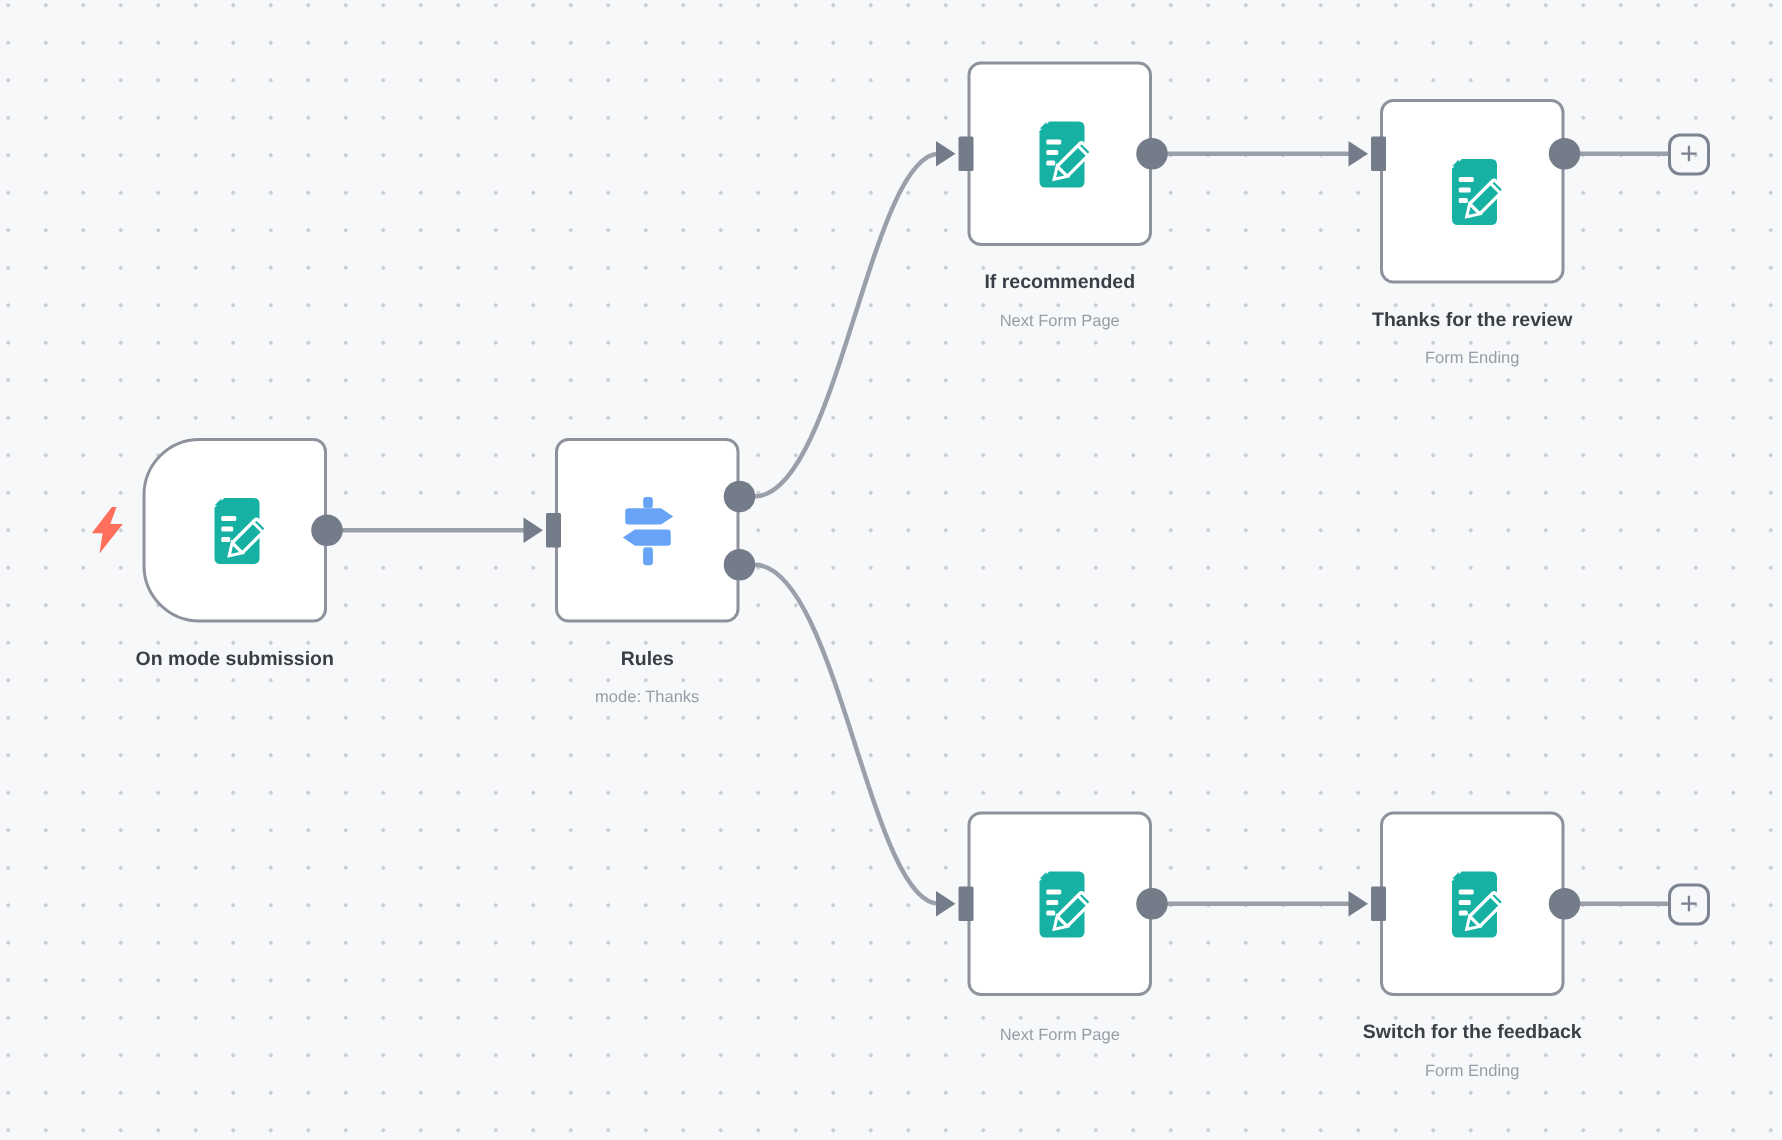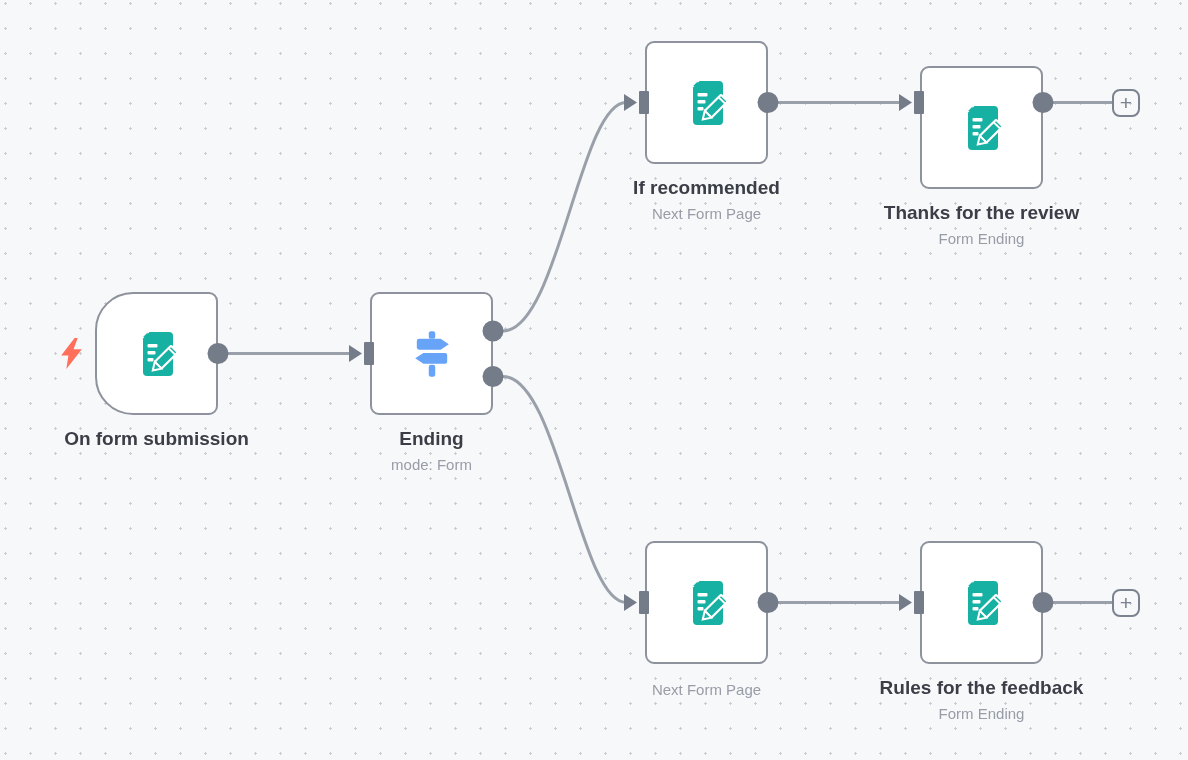--- a/index.html
+++ b/index.html
@@ -22,22 +22,22 @@
   .node-box{
     box-sizing:border-box;width:123px;height:123px;background:#ffffff;
     border:2px solid #8d929d;border-radius:9px;
     display:flex;align-items:center;justify-content:center;
   }
   .node-box.trigger{border-radius:38px 9px 9px 38px;}
   .node-labels{
     position:absolute;top:135px;left:50%;transform:translateX(-50%);
     text-align:center;white-space:nowrap;z-index:3;
   }
-  .node-title{font-size:19px;font-weight:700;color:#3b3e47;line-height:24px;}
-  .node-subtitle{font-size:15px;font-weight:400;color:#989ca6;line-height:22px;margin-top:3px;}
+  .node-title{font-size:13px;font-weight:700;color:#3b3e47;line-height:24px;}
+  .node-subtitle{font-size:11px;font-weight:400;color:#989ca6;line-height:22px;margin-top:3px;}
   .node-subtitle:empty{display:none;}
   .bolt{position:absolute;left:-34px;top:46px;width:21px;height:31px;}
   .plus-btn{
     position:absolute;width:28px;height:28px;box-sizing:border-box;
     border:2.5px solid #7b8290;border-radius:8px;background:transparent;
     color:#7b8290;font-size:21px;font-weight:400;line-height:22px;
     display:flex;align-items:center;justify-content:center;
     z-index:3;cursor:pointer;padding:0;
   }
   .form-icon{width:46px;height:50px;}
@@ -102,39 +102,39 @@
         <rect x="13.5" y="22" width="8" height="3.4" rx="1" fill="#ffffff"></rect>
         <rect x="13.5" y="29" width="6" height="3.4" rx="1" fill="#ffffff"></rect>
         <g transform="rotate(-45 31 29)">
           <rect x="21" y="24.5" width="23" height="9.5" rx="1.5" fill="#17b1a4" stroke="#ffffff" stroke-width="2.2"></rect>
           <polygon points="21,24.5 21,34 13.5,29.2" fill="#17b1a4" stroke="#ffffff" stroke-width="2"></polygon>
           <line x1="40.5" y1="24.5" x2="40.5" y2="34" stroke="#ffffff" stroke-width="2"></line>
         </g>
       </svg>
     </div>
     <div class="node-labels">
-      <div class="node-title">On form submission</div>
+      <div class="node-title">On mode submission</div>
 
     </div>
   </div>
 
   <div class="node" style="left:370px;top:292px;">
     <div class="node-box">
       <svg class="switch-icon" viewBox="0 0 48 46">
         <g fill="#67a4f7">
           <rect x="21" y="2" width="6" height="7" rx="2"></rect>
           <path d="M12 9 H32 L39.5 14 L32 19 H12 Q10 19 10 17 V11 Q10 9 12 9 Z"></path>
           <path d="M36 22 H16 L8.5 27 L16 32 H36 Q38 32 38 30 V24 Q38 22 36 22 Z"></path>
           <rect x="21" y="33" width="6" height="11" rx="2"></rect>
         </g>
       </svg>
     </div>
     <div class="node-labels">
-      <div class="node-title">Ending</div>
-      <div class="node-subtitle">mode: Form</div>
+      <div class="node-title">Rules</div>
+      <div class="node-subtitle">mode: Thanks</div>
     </div>
   </div>
 
   <div class="node" style="left:645px;top:41px;">
     <div class="node-box">
       <svg class="form-icon" viewBox="0 0 46 50">
         <path d="M15.5 3 H35 Q39 3 39 7 V43 Q39 47 35 47 H13 Q9 47 9 43 V9.5 Z" fill="#17b1a4"></path>
         <path d="M13.6 3.4 L13.6 7.9 L9.1 7.9 Z" fill="#17b1a4"></path>
         <rect x="13.5" y="15" width="10" height="3.4" rx="1" fill="#ffffff"></rect>
         <rect x="13.5" y="22" width="8" height="3.4" rx="1" fill="#ffffff"></rect>
@@ -202,21 +202,21 @@
         <rect x="13.5" y="22" width="8" height="3.4" rx="1" fill="#ffffff"></rect>
         <rect x="13.5" y="29" width="6" height="3.4" rx="1" fill="#ffffff"></rect>
         <g transform="rotate(-45 31 29)">
           <rect x="21" y="24.5" width="23" height="9.5" rx="1.5" fill="#17b1a4" stroke="#ffffff" stroke-width="2.2"></rect>
           <polygon points="21,24.5 21,34 13.5,29.2" fill="#17b1a4" stroke="#ffffff" stroke-width="2"></polygon>
           <line x1="40.5" y1="24.5" x2="40.5" y2="34" stroke="#ffffff" stroke-width="2"></line>
         </g>
       </svg>
     </div>
     <div class="node-labels">
-      <div class="node-title">Rules for the feedback</div>
+      <div class="node-title">Switch for the feedback</div>
       <div class="node-subtitle">Form Ending</div>
     </div>
   </div>
 
   <button class="plus-btn" style="left:1112px;top:89px;">
     <span>+</span>
   </button>
   <button class="plus-btn" style="left:1112px;top:589px;">
     <span>+</span>
   </button>

